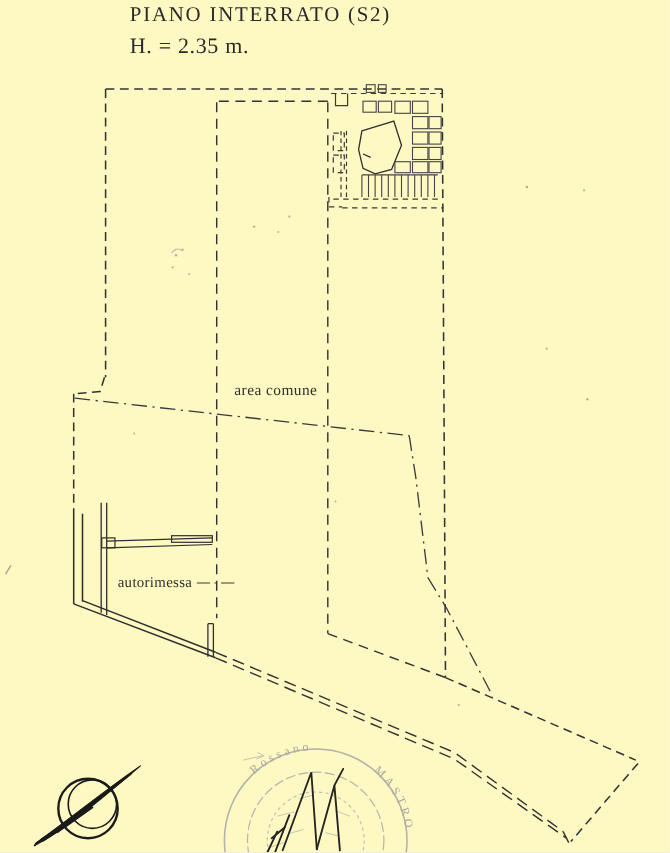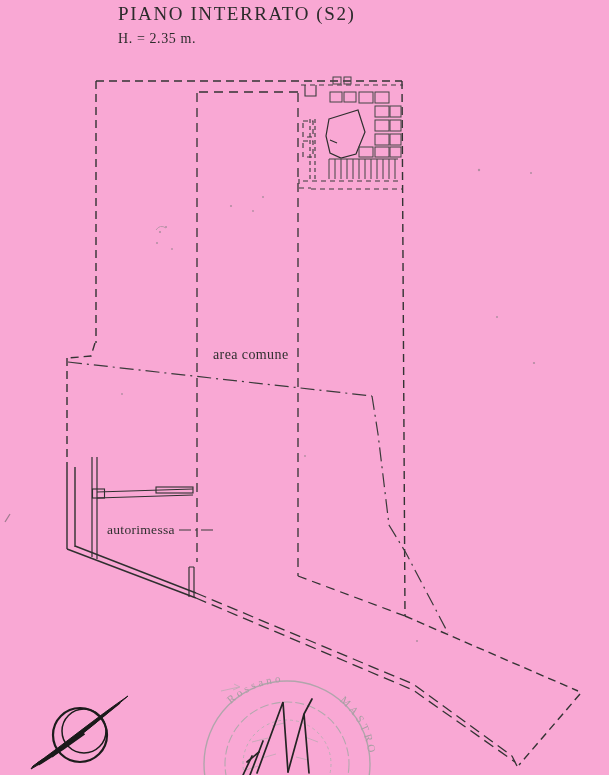--- a/index.html
+++ b/index.html
@@ -1,30 +1,30 @@
 <!DOCTYPE html>
 <html><head>
 <meta charset="utf-8">
 <style>
   html,body{margin:0;padding:0;background:#e8e8e8;}
   .page{
     position:relative;
     width:609px;height:775px;
-    background:#f9a8d4;
+    background:#fef9c3;
     font-family:"Liberation Serif", serif;
     overflow:hidden;
   }
   .title{
     position:absolute;left:118px;top:3px;
     font-size:19px;letter-spacing:1.6px;color:#2b2b2b;
     white-space:nowrap;
   }
   .subtitle{
     position:absolute;left:118px;top:31px;
-    font-size:14px;letter-spacing:.6px;color:#2b2b2b;
+    font-size:20px;letter-spacing:.6px;color:#2b2b2b;
     white-space:nowrap;
   }
   svg.plan{position:absolute;left:0;top:0;}
   svg text{font-family:"Liberation Serif", serif;fill:#2f2f2f;}
   .stamp-text{fill:#9c9c9c;font-size:11px;letter-spacing:3px;}
 </style>
 </head>
 <body>
 
 <div class="page">

